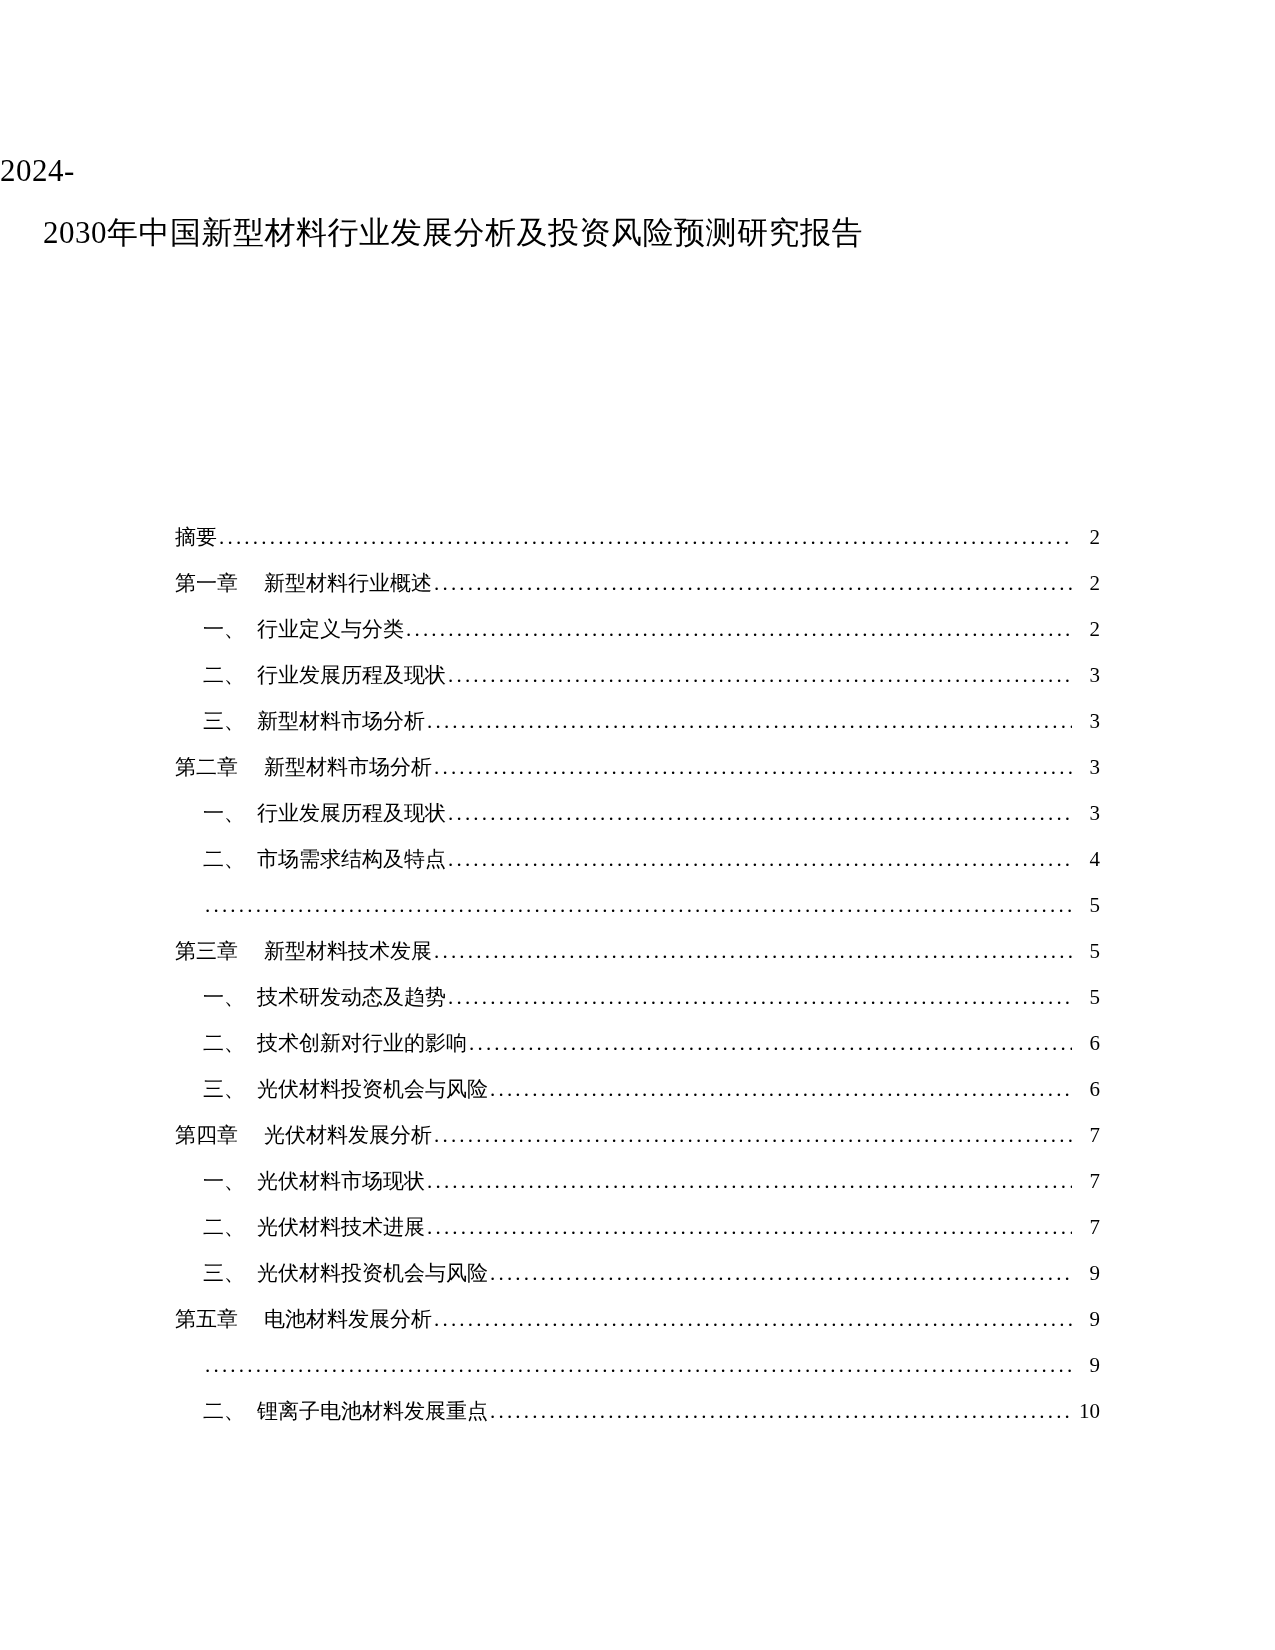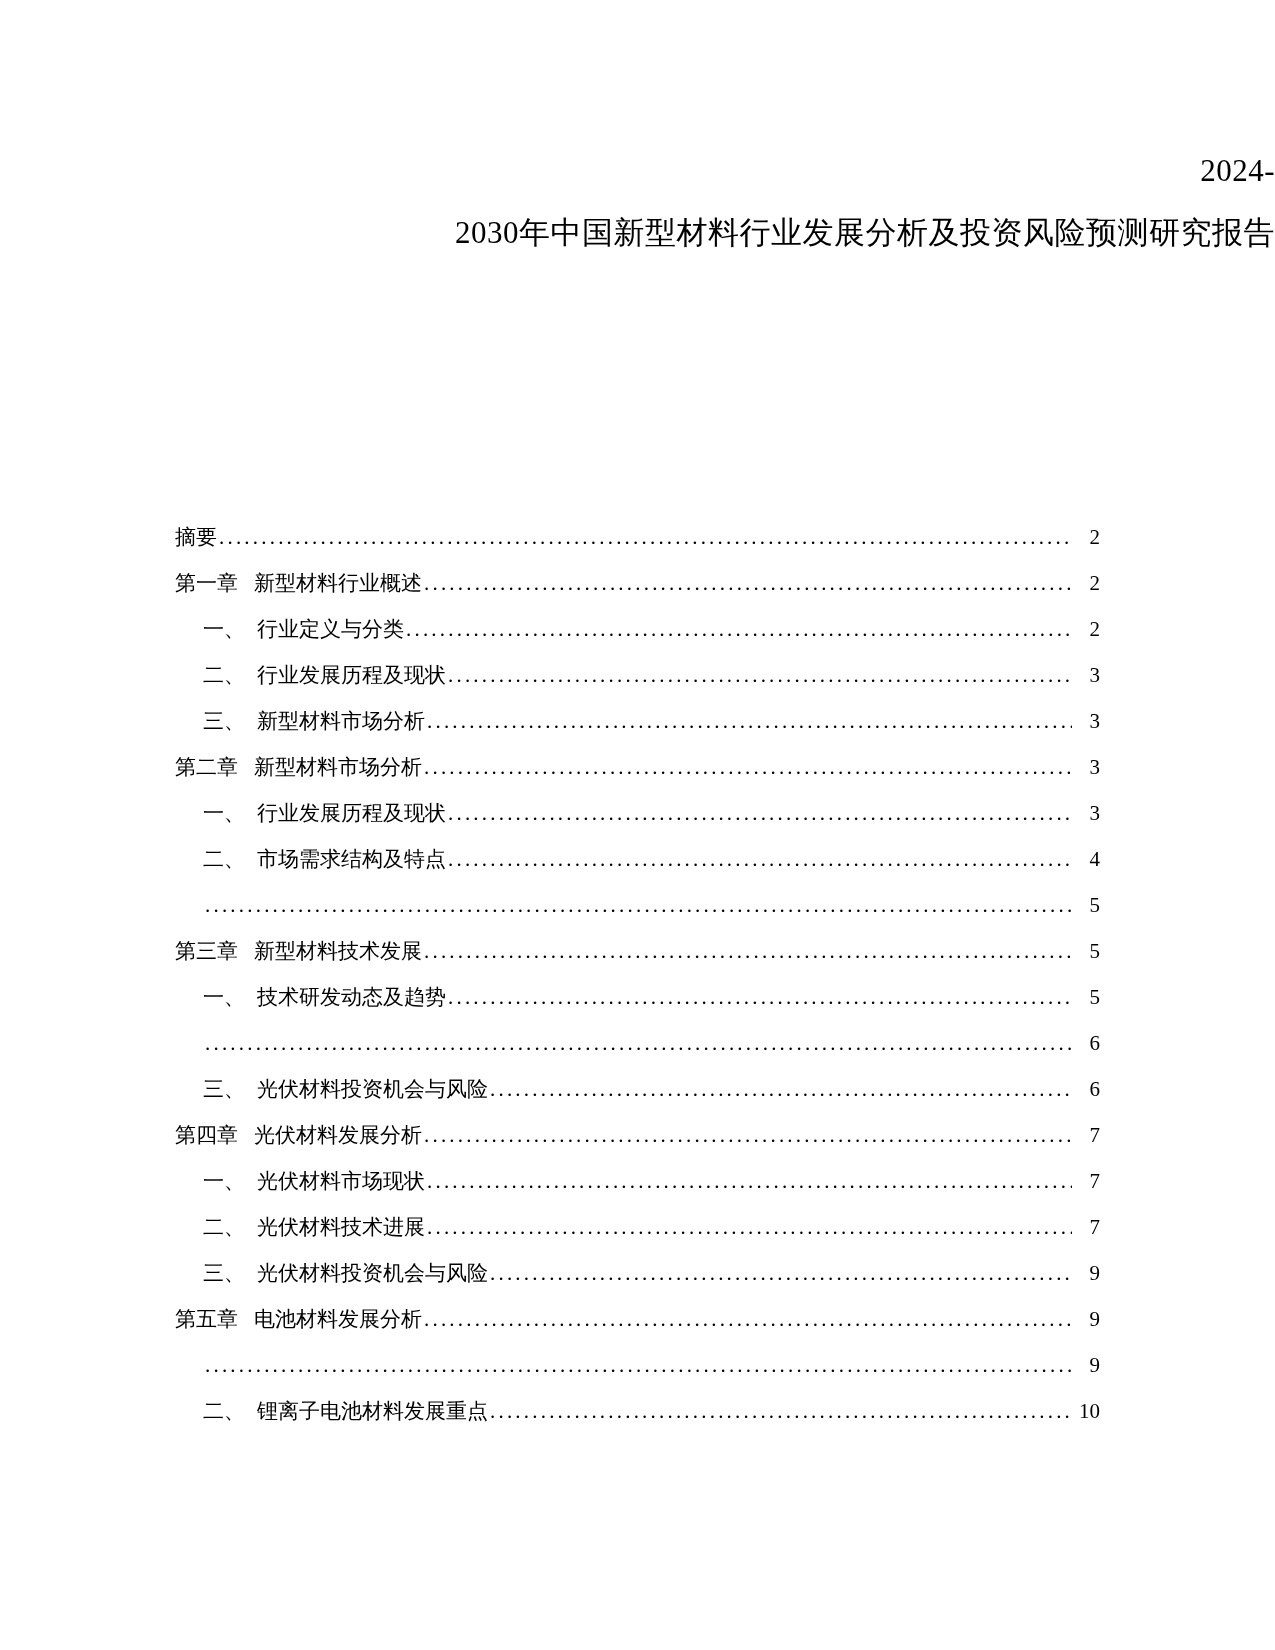--- a/index.html
+++ b/index.html
@@ -16,32 +16,33 @@
     overflow: hidden;
   }
   .page {
     width: 1275px;
     height: 1650px;
     box-sizing: border-box;
     padding: 0;
     position: relative;
   }
   .title-block {
-    text-align: right;
+    text-align: left;
     margin-top: 140px;
   }
   .title-line {
     font-size: 31px;
     line-height: 62px;
     letter-spacing: 0.5px;
     font-weight: 400;
     color: #000;
   }
   .title-line.second {
     font-size: 31px;
+    margin-left: 43px;
   }
   .toc {
     margin-top: 250px;
     padding-left: 175px;
     padding-right: 175px;
   }
   .toc-row {
     display: flex;
     align-items: flex-end;
     font-size: 21px;
@@ -52,21 +53,21 @@
     padding-left: 0;
   }
   .toc-row.level-1 {
     padding-left: 28px;
   }
   .toc-label {
     flex: 0 0 auto;
   }
   .toc-label .chapter {
     display: inline-block;
-    margin-right: 16px;
+    margin-right: 26px;
   }
   .toc-label .num {
     display: inline-block;
     width: 54px;
   }
   .toc-dots {
     flex: 1 1 auto;
     overflow: hidden;
     margin: 0 2px;
     position: relative;
@@ -149,20 +150,21 @@
         <div class="toc-label"><span class="chapter">第三章</span><span class="text">新型材料技术发展</span></div>
         <div class="toc-dots"></div>
         <div class="toc-page">5</div>
       </div>
       <div class="toc-row level-1">
         <div class="toc-label"><span class="num">一、</span><span class="text">技术研发动态及趋势</span></div>
         <div class="toc-dots"></div>
         <div class="toc-page">5</div>
       </div>
       <div class="toc-row level-1">
+        <div class="toc-label"><span class="num">二、</span><span class="text">技术创新对行业的影响</span></div>
         <div class="toc-dots"></div>
         <div class="toc-page">6</div>
       </div>
       <div class="toc-row level-1">
         <div class="toc-label"><span class="num">三、</span><span class="text">光伏材料投资机会与风险</span></div>
         <div class="toc-dots"></div>
         <div class="toc-page">6</div>
       </div>
       <div class="toc-row level-0">
         <div class="toc-label"><span class="chapter">第四章</span><span class="text">光伏材料发展分析</span></div>

